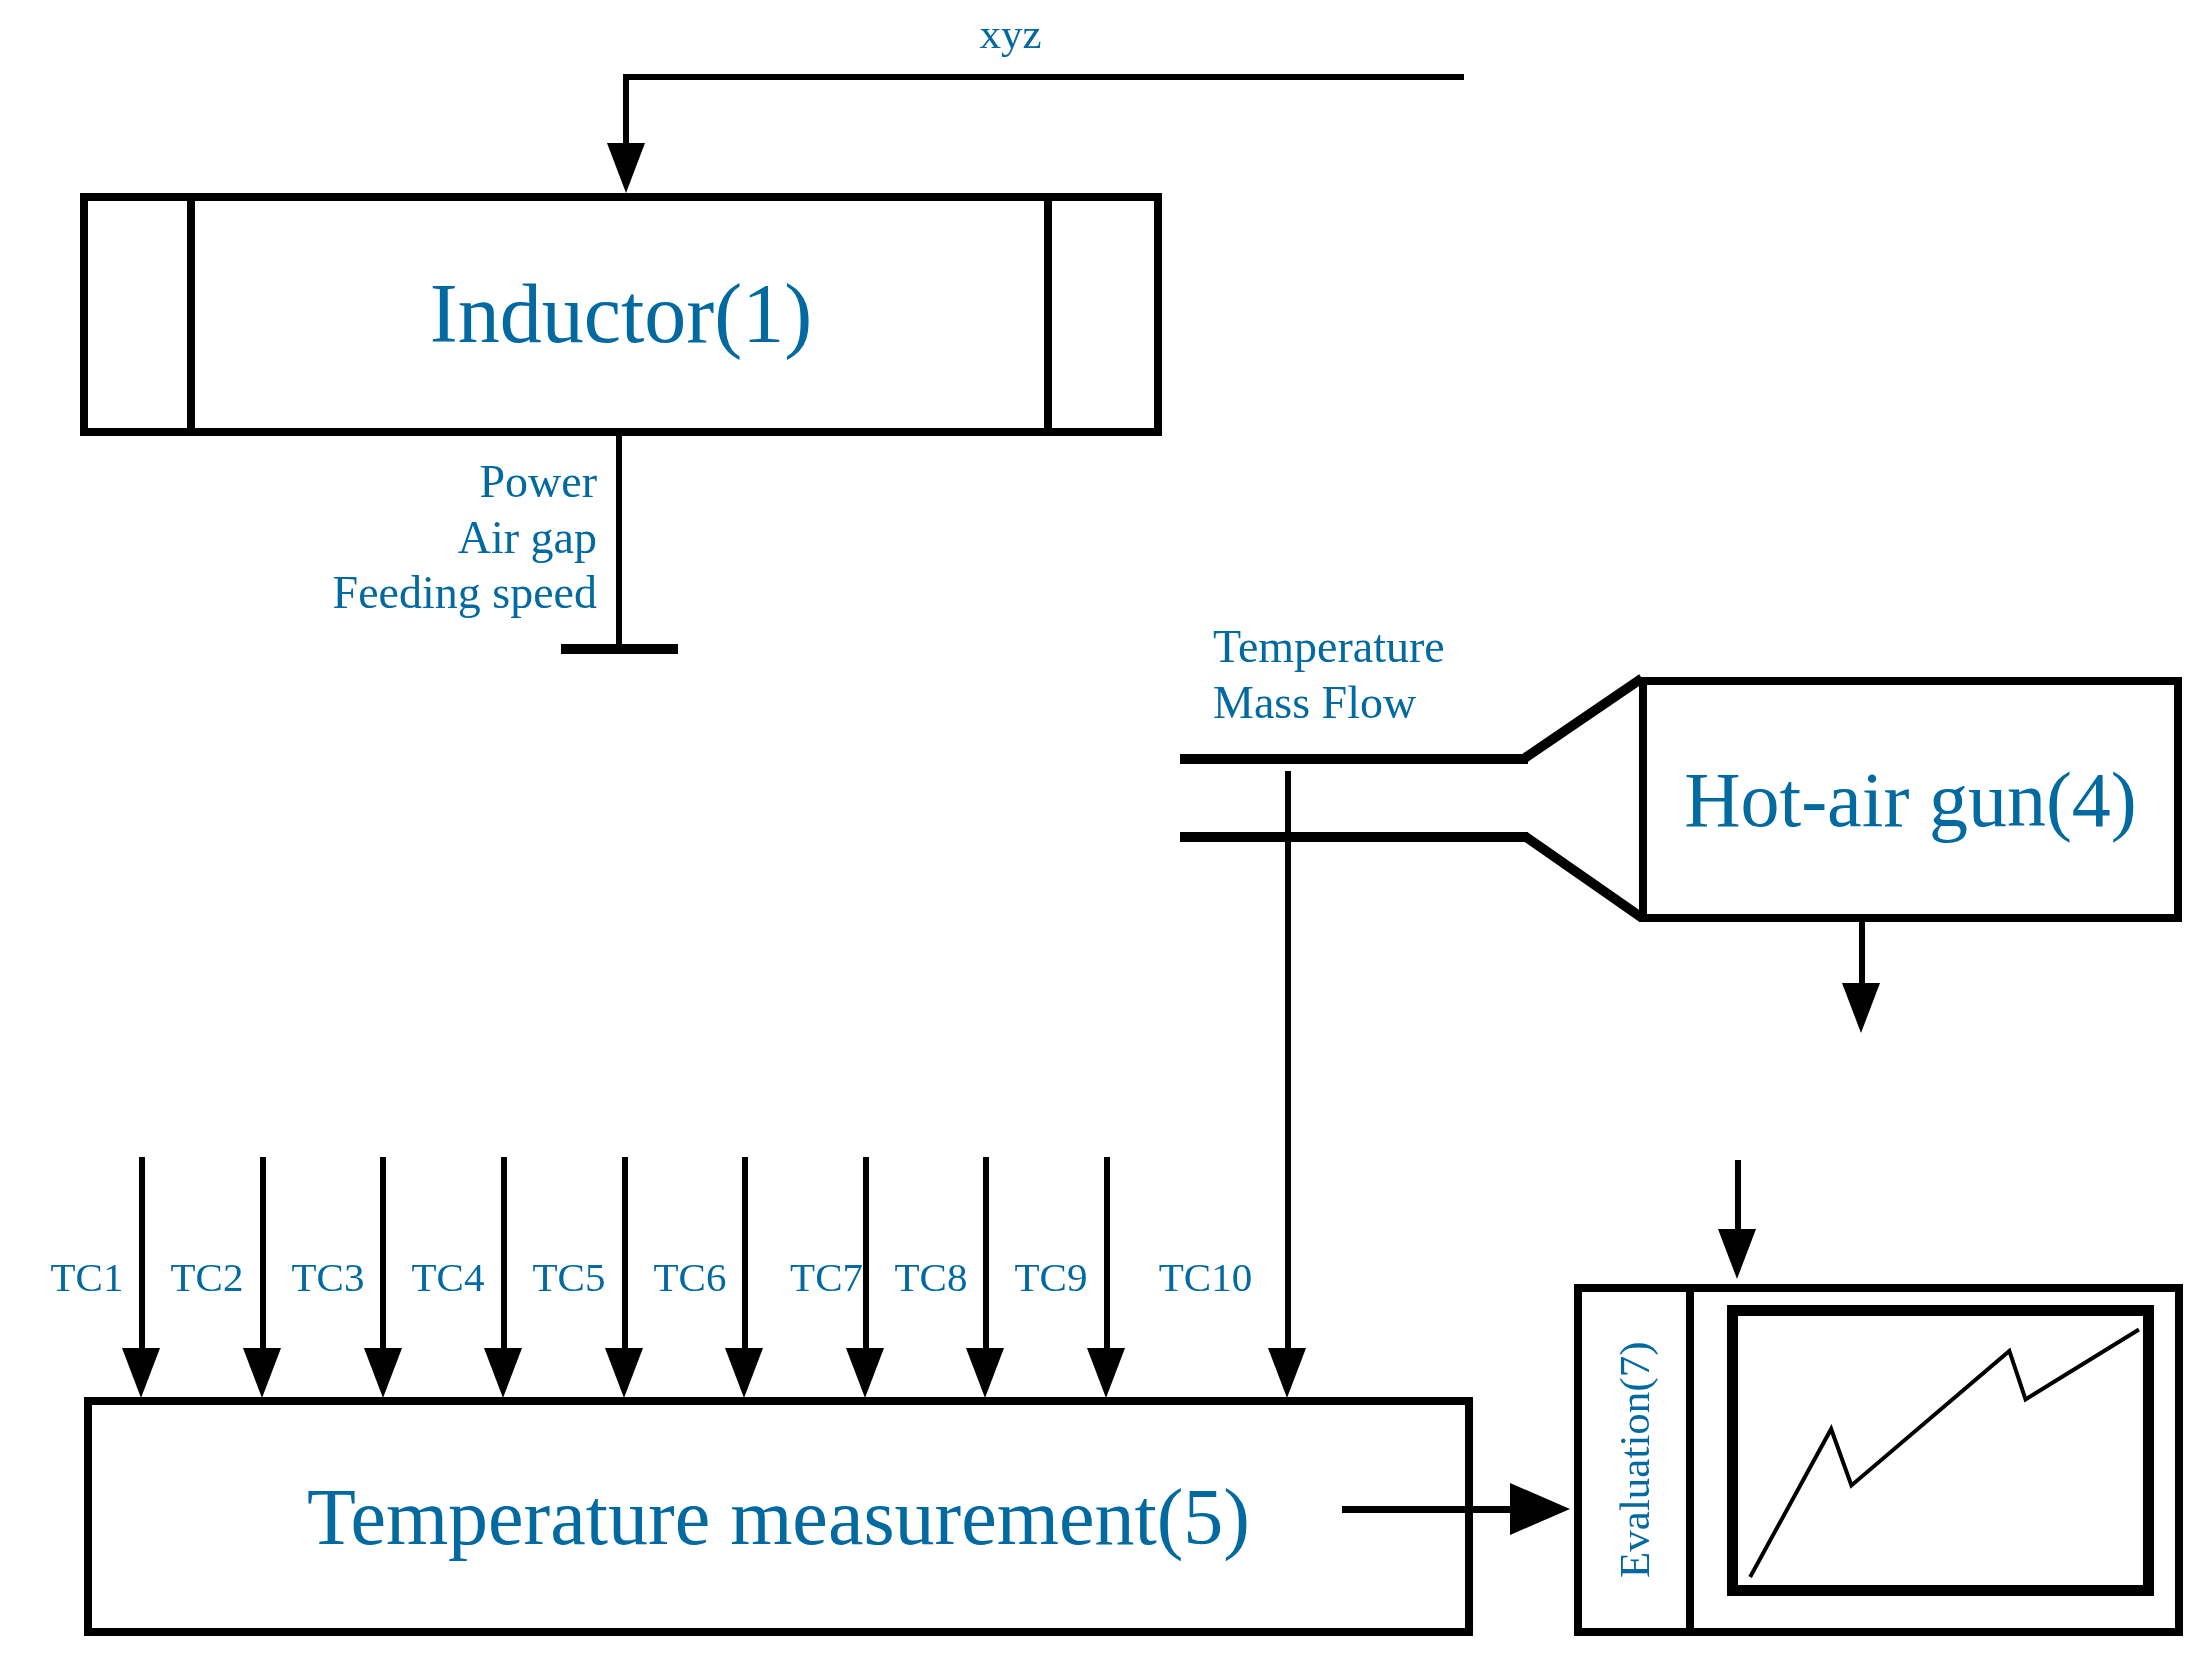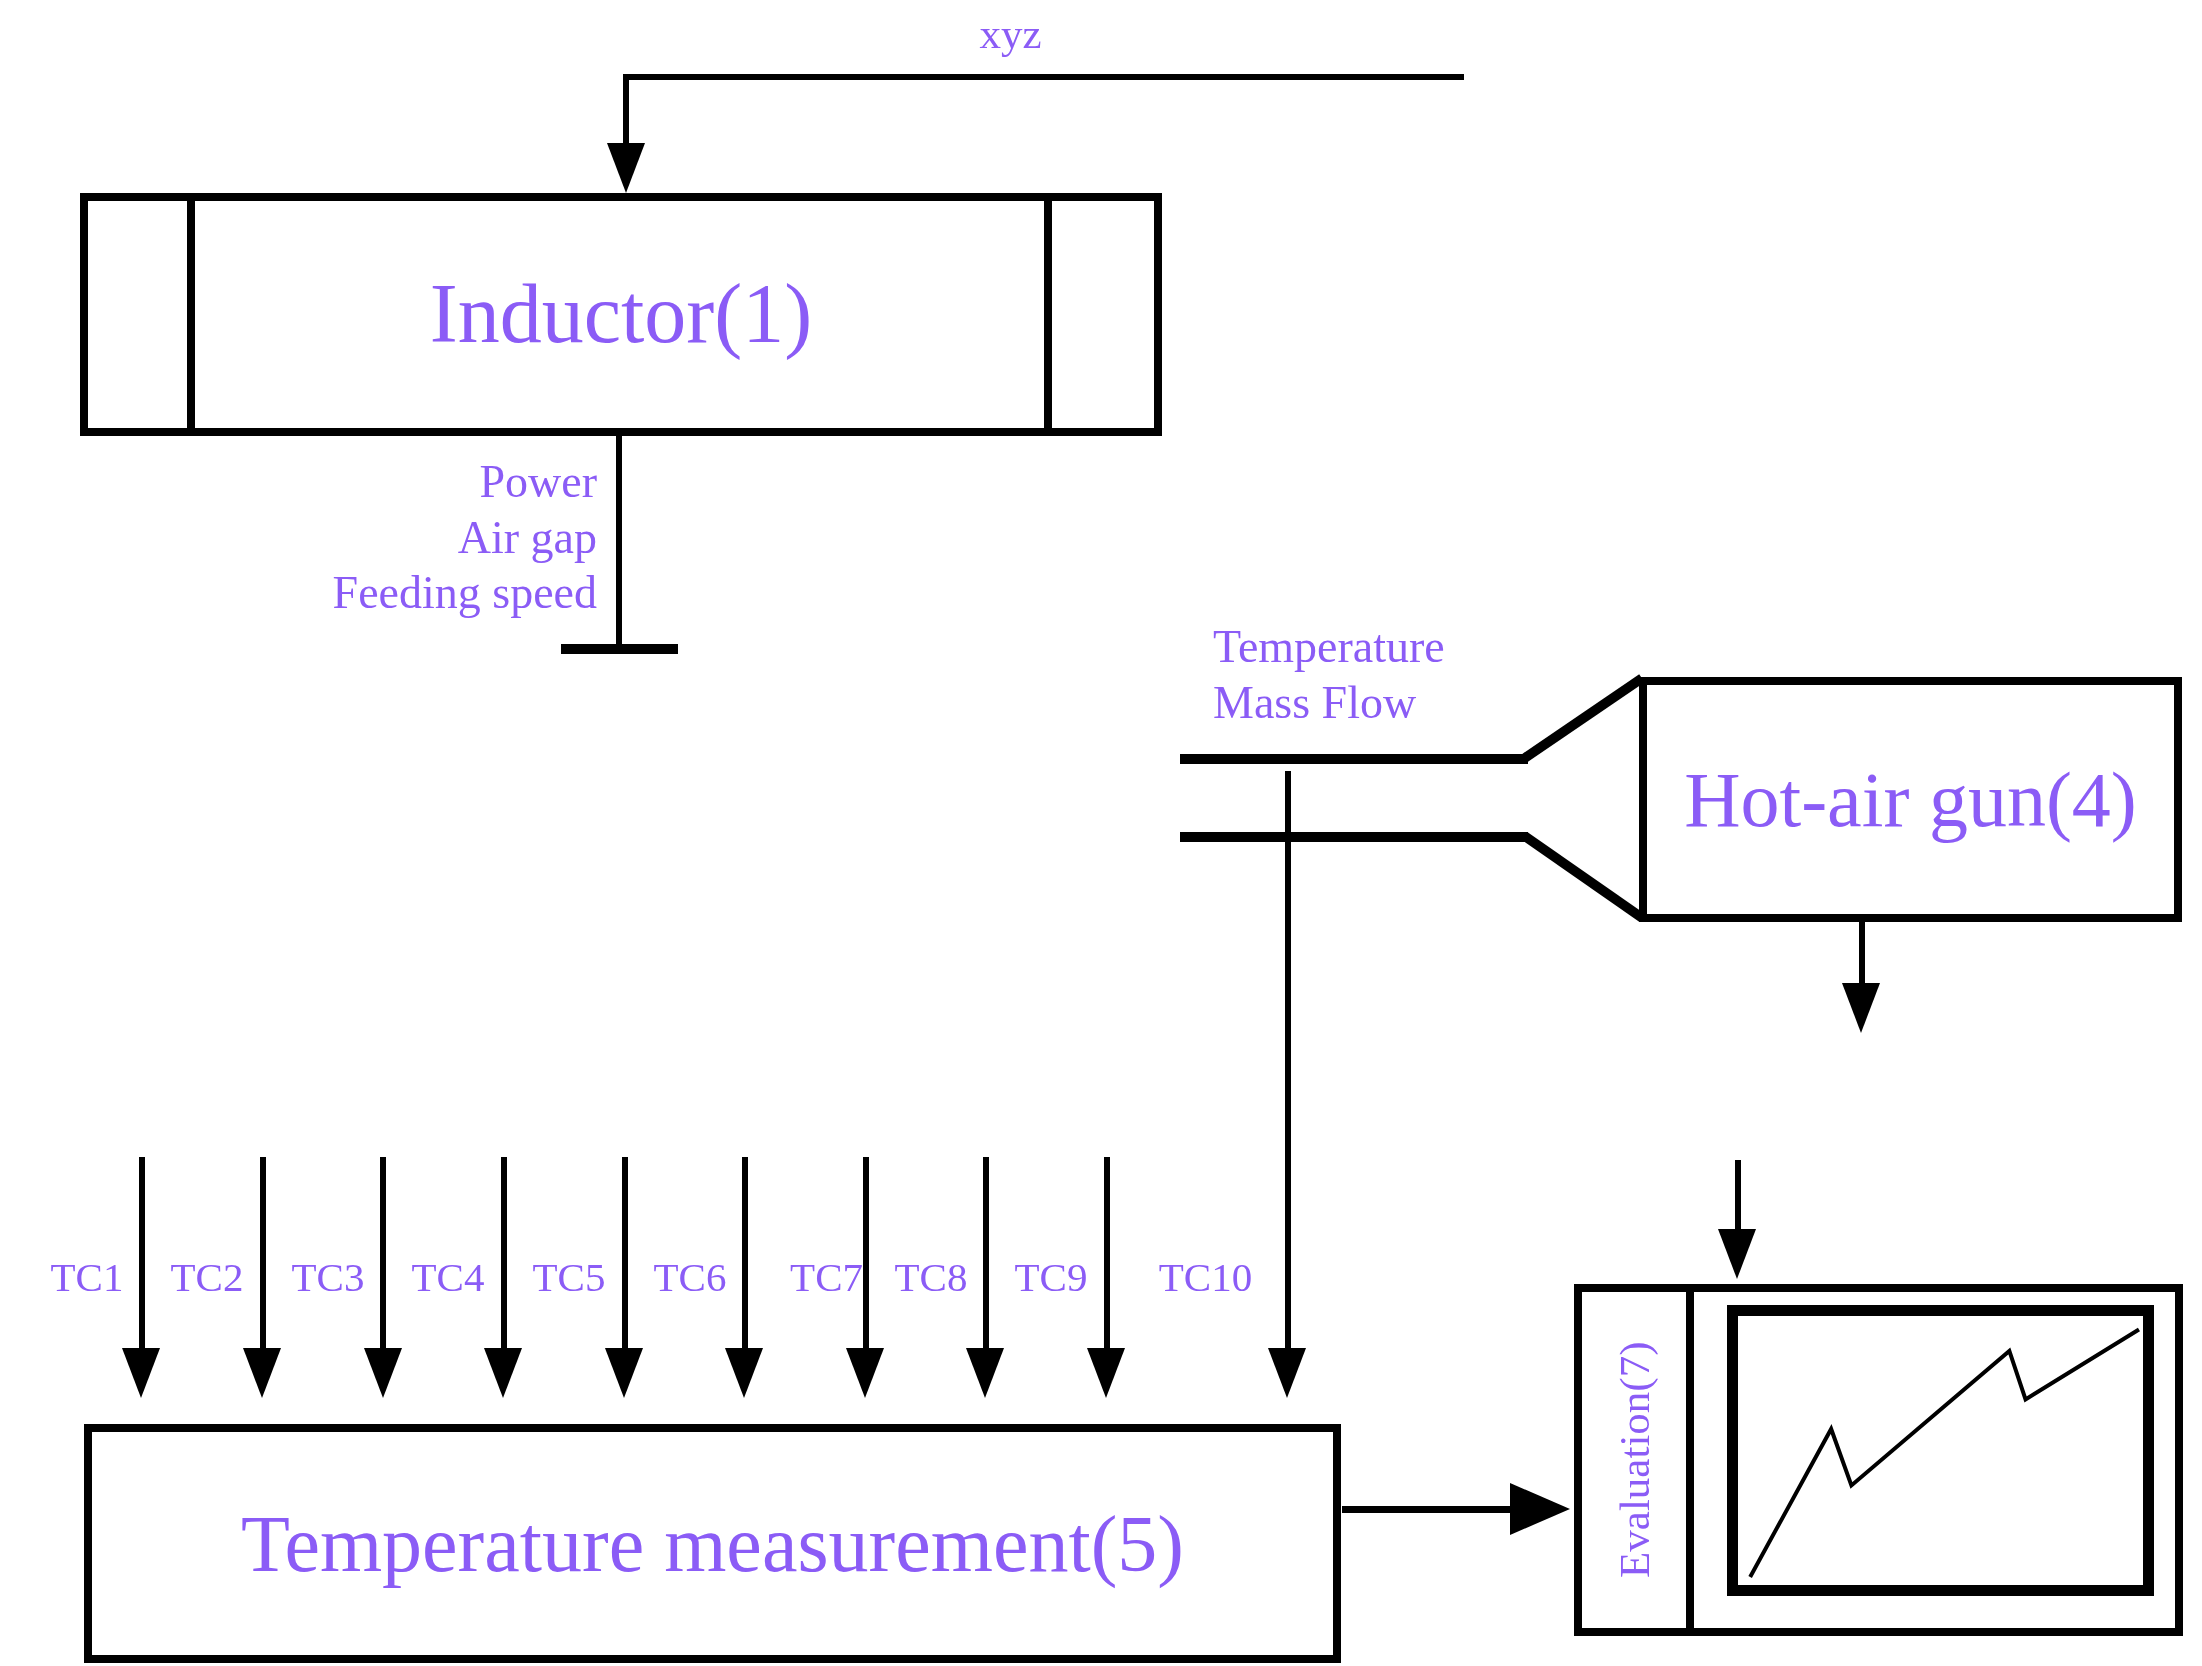--- a/index.html
+++ b/index.html
@@ -6,21 +6,21 @@
   #canvas{
     position:relative;width:2202px;height:1667px;background:#ffffff;
     font-family:"Liberation Serif","DejaVu Serif",serif;color:#000;
     overflow:hidden;
   }
   .box{
     position:absolute;border:8.9px solid #000;background:#fff;
     box-sizing:border-box;display:flex;align-items:center;justify-content:center;
   }
   .line{position:absolute;background:#000;}
-  .lbl{position:absolute;color:#8b5cf6;line-height:1.15;}
+  .lbl{position:absolute;color:#0369a1;line-height:1.15;}
   .arrow-down{
     position:absolute;width:0;height:0;
     border-left:19.5px solid transparent;border-right:19.5px solid transparent;
     border-top:50px solid #000;
   }
   .arrow-right{
     position:absolute;width:0;height:0;
     border-top:26px solid transparent;border-bottom:26px solid transparent;
     border-left:60px solid #000;
   }
@@ -38,21 +38,21 @@
 
   <div class="line" style="left:187px;top:200px;width:8px;height:229px;"></div>
   <div class="line" style="left:1044px;top:200px;width:8px;height:229px;"></div>
 
 
 
   <div class="box" style="left:1639px;top:677px;width:543px;height:245px;">
     <span class="lbl" style="position:static;font-size:78px;">Hot-air gun(4)</span>
   </div>
 
-  <div class="box" style="left:84px;top:1397px;width:1257px;height:239px;margin-top:27px;">
+  <div class="box" style="left:84px;top:1397px;width:1389px;height:239px;">
     <span class="lbl" style="position:static;font-size:80px;">Temperature measurement(5)</span>
   </div>
 
 
   <div class="box" style="left:1574px;top:1284px;width:609px;height:352px;justify-content:flex-start;"></div>
   <div class="line" style="left:1686px;top:1291px;width:8px;height:338px;"></div>
   <div class="lbl" style="left:1583px;top:1293px;width:105px;height:334px;display:flex;align-items:center;justify-content:center;">
     <span style="transform:rotate(-90deg);white-space:nowrap;font-size:43px;">Evaluation(7)</span>
   </div>
   <div style="position:absolute;left:1727px;top:1305px;width:427px;height:291px;border:11.5px solid #000;box-sizing:border-box;background:#fff;">

